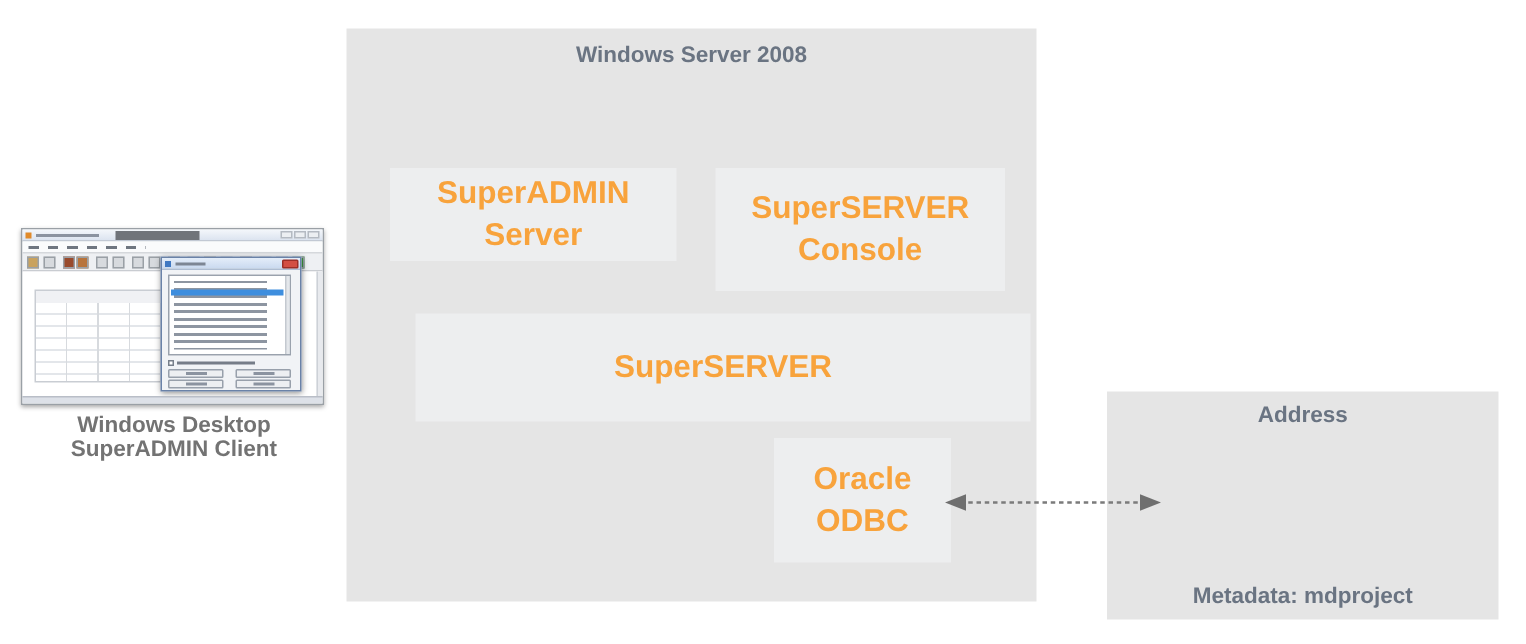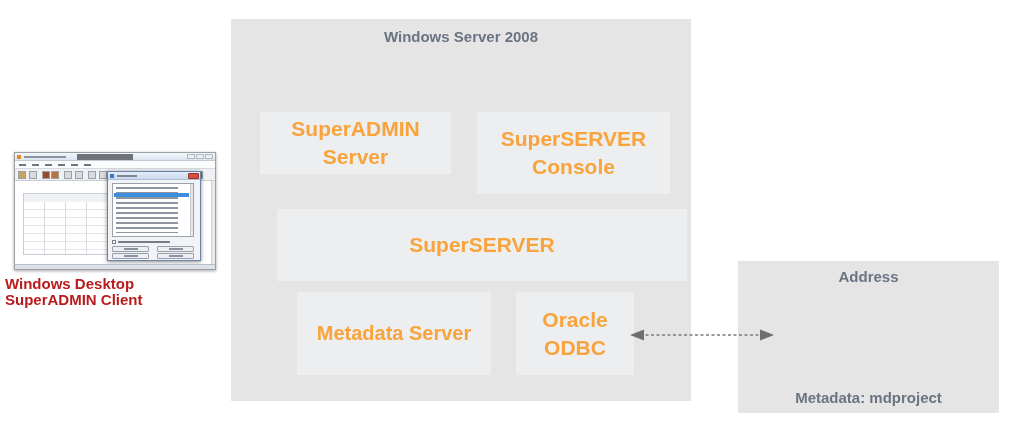--- a/index.html
+++ b/index.html
@@ -24,22 +24,22 @@
   #box-superadmin-console{left:246px;top:93px;width:193px;height:82px;}
   #box-superserver{left:29px;top:190px;width:410px;height:72px;margin-left:17px;}
   #box-metadata-server{left:66px;top:273px;width:194px;height:83px;font-size:20px;}
   #box-oracle-odbc{left:285px;top:273px;width:118px;height:83px;}
   #box-metadata-repository{left:36px;top:34px;width:190px;height:81px;background:#EFF0F2;}
 
   
   #arrow{position:absolute;left:626px;top:326px;}
 
   
-  #client-caption{position:absolute;left:5px;top:276px;width:222px;
-    color:#b91c1c;font-weight:bold;font-size:15px;line-height:16px;}
+  #client-caption{position:absolute;left:5px;top:276px;width:222px;text-align:center;
+    color:#737373;font-weight:bold;font-size:15px;line-height:16px;}
 
   
   #client-shot{position:absolute;left:14px;top:152px;width:200px;height:116px;
     background:#ffffff;border:1px solid #9aa0a6;box-shadow:0 1px 3px rgba(0,0,0,.35);}
   #client-shot *{position:absolute;box-sizing:border-box;}
   .cs-titlebar{left:0;top:0;right:0;height:8px;
     background:linear-gradient(#f4f7fb,#dce4f0);border-bottom:1px solid #c2c9d4;}
   .cs-appicon{left:2px;top:2px;width:4px;height:4px;background:#e08a2a;}
   .cs-titletext{left:9px;top:3px;width:42px;height:2px;background:#8b93a0;}
   .cs-titledark{left:62px;top:1px;width:56px;height:6px;background:#70747a;}
@@ -142,21 +142,20 @@
     <div>SuperADMIN Client</div>
   </div>
 
   <div id="ws-panel" class="panel">
     <div class="panel-header">
       <div>Windows Server 2008</div>
     </div>
     <div id="box-superadmin-server" class="comp">SuperADMIN Server</div>
     <div id="box-superadmin-console" class="comp">SuperSERVER Console</div>
     <div id="box-superserver" class="comp">SuperSERVER</div>
-    <div id="box-metadata-server" class="comp">Metadata Server</div>
     <div id="box-oracle-odbc" class="comp">Oracle ODBC</div>
   </div>
 
   <div id="centos-panel" class="panel">
     <div class="panel-header" style="top:5px">Address</div>
     <div class="panel-caption" style="bottom:7px">Metadata: mdproject</div>
   </div>
 
   <svg id="arrow" width="152" height="18">
     <line x1="14" y1="9" x2="138" y2="9" stroke="#7b7b7b" stroke-width="1.6" stroke-dasharray="3,2.5"></line>

